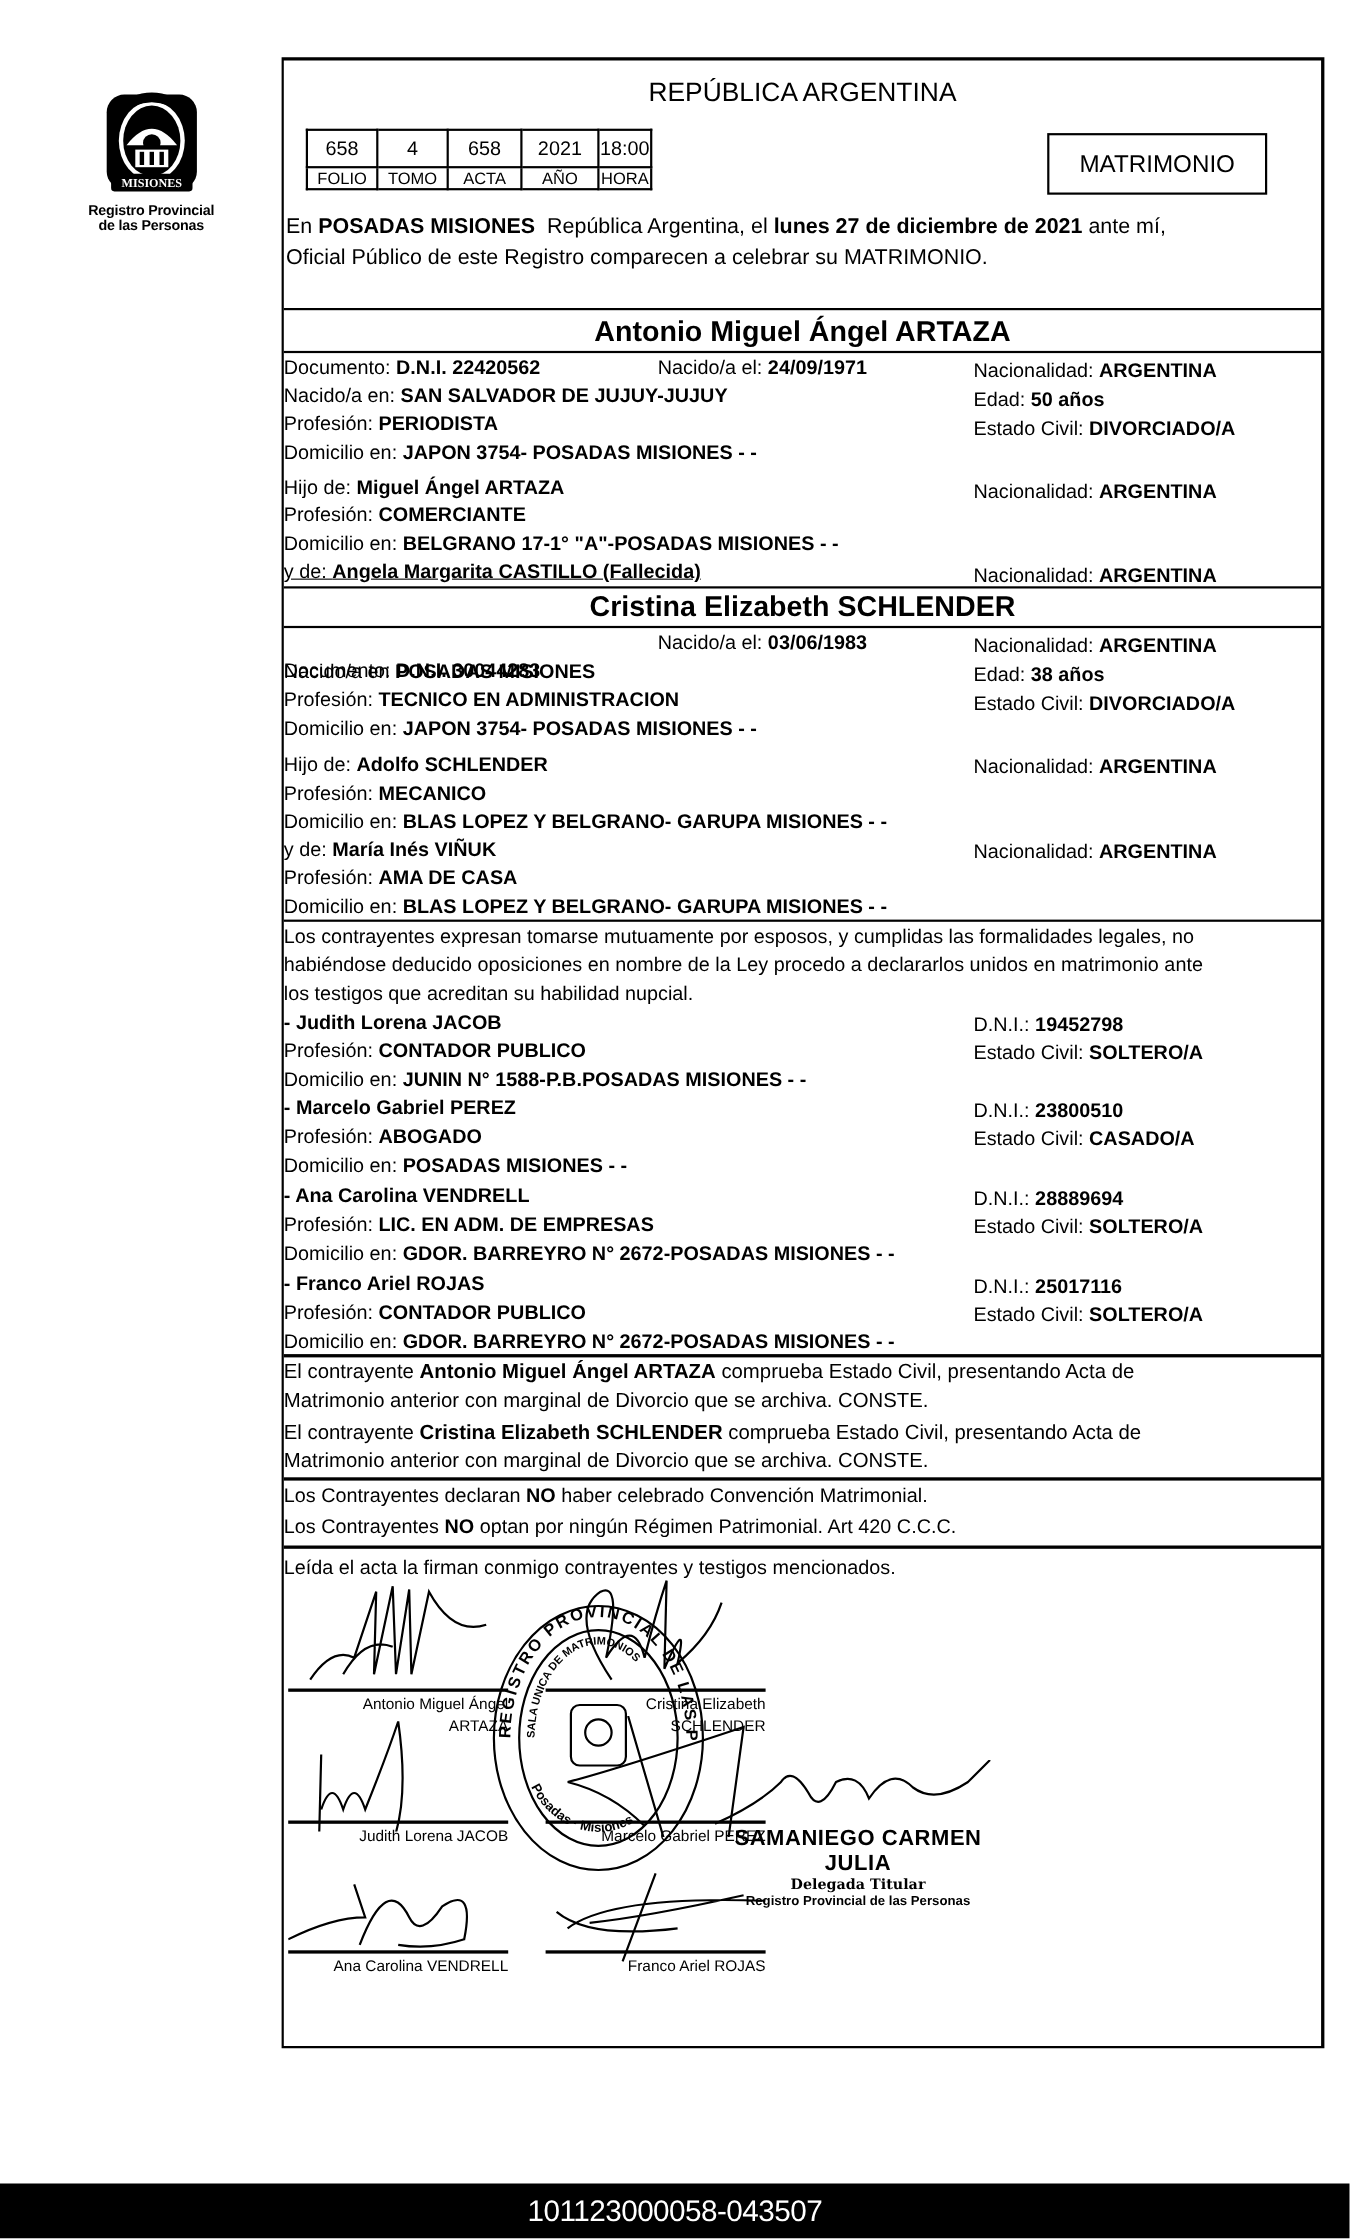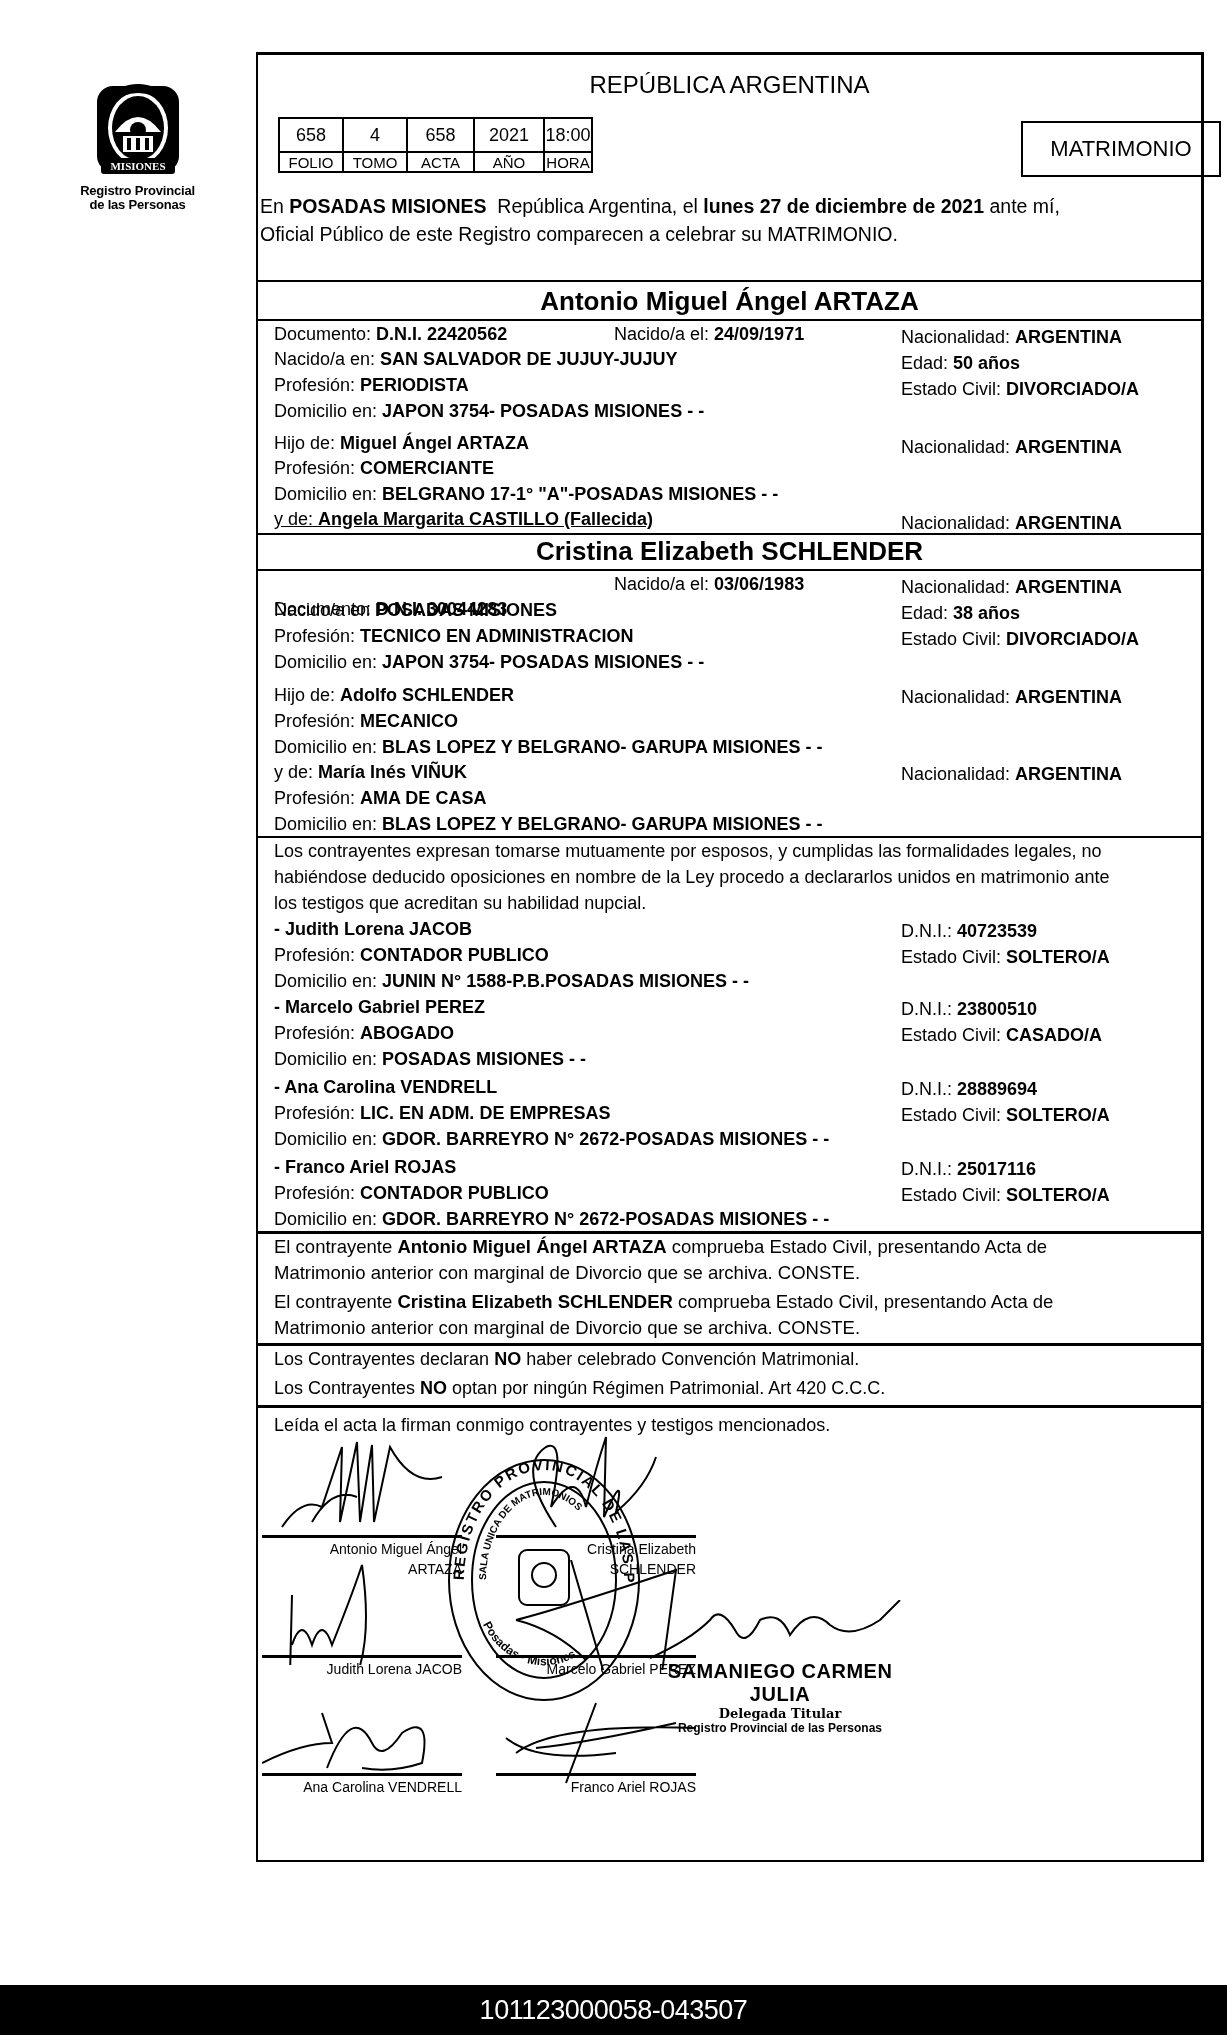--- a/index.html
+++ b/index.html
@@ -15,32 +15,32 @@
 
   .title { position: absolute; left: 0; right: 0; top: 16px; text-align: center; font-size: 24px; }
 
   .regtable { position: absolute; left: 20px; top: 62px; border-collapse: collapse; }
   .regtable td { border: 2px solid #000; text-align: center; font-size: 18px; }
   .regtable tr.vals td { height: 34px; }
   .regtable tr.lbls td { height: 20px; font-size: 15px; }
   .regtable td.c0 { width: 64px; } .regtable td.c1 { width: 64px; }
   .regtable td.c2 { width: 67px; } .regtable td.c3 { width: 70px; } .regtable td.c4 { width: 48px; }
 
-  .acttype { position: absolute; left: 763px; top: 66px; width: 200px; height: 56px;
+  .acttype { position: absolute; left: 694px; top: 66px; width: 200px; height: 56px;
              border: 2px solid #000; display: flex; align-items: center; justify-content: center; font-size: 22px; }
 
   .row { position: absolute; left: 0; right: 0; font-size: 17.5px; line-height: 24px; white-space: nowrap; }
   .b { font-weight: bold; }
   .hline { position: absolute; left: 0; right: 0; height: 0; border-top: 2px solid #000; }
   .hline.thick { border-top-width: 3px; }
 
   .intro { top: 137px; left: 2px; line-height: 28px; font-size: 19.5px; }
 
   .person-name { position: absolute; left: 0; right: 0; text-align: center; font-size: 26px; font-weight: bold; }
-  .field { position: absolute; font-size: 18px; line-height: 24px; white-space: nowrap; padding-left: 16px; }
+  .field { position: absolute; font-size: 18px; line-height: 24px; white-space: nowrap; }
   .col-a { left: 0; } .col-b { left: 340px; } .col-c { left: 627px; }
 
   .sig { position: absolute; width: 200px; text-align: right; font-size: 14px; line-height: 20px; }
   .sig .line { border-top: 3px solid #000; width: 200px; margin-bottom: 1px; }
   .sig svg { position: absolute; left: 0; }
 
   .seal { position: absolute; left: 444px; top: 1455px; }
   .officer { position: absolute; left: 660px; top: 1600px; width: 240px; text-align: center; }
   .officer-name { font-size: 20px; font-weight: bold; letter-spacing: 0.5px; }
   .officer-role { font-family: "DejaVu Serif", serif; font-size: 13px; font-weight: bold; }
@@ -148,21 +148,21 @@
   <div class="field col-a" style="top:757px"><span>Domicilio en: </span><span class="b">BLAS LOPEZ Y BELGRANO- GARUPA MISIONES - -</span></div>
 
   <div class="hline" style="top:781px"></div>
 
   <div class="field col-a" style="top:810px">habiéndose deducido oposiciones en nombre de la Ley procedo a declararlos unidos en matrimonio ante</div>
   <div class="field col-a" style="top:784px">Los contrayentes expresan tomarse mutuamente por esposos, y cumplidas las formalidades legales, no</div>
   <div class="field col-a" style="top:836px">los testigos que acreditan su habilidad nupcial.</div>
 
   <div>
     <div class="field col-a b" style="top:862px">- Judith Lorena JACOB</div>
-    <div class="field col-c" style="top:864px"><span>D.N.I.: </span><span class="b">40723539</span></div>
+    <div class="field col-c" style="top:864px"><span>D.N.I.: </span><span class="b">19452798</span></div>
     <div class="field col-a" style="top:888px"><span>Profesión: </span><span class="b">CONTADOR PUBLICO</span></div>
     <div class="field col-c" style="top:890px"><span>Estado Civil: </span><span class="b">SOLTERO/A</span></div>
     <div class="field col-a" style="top:914px"><span>Domicilio en: </span><span class="b">JUNIN N° 1588-P.B.POSADAS MISIONES - -</span></div>
 
     <div class="field col-a b" style="top:940px">- Marcelo Gabriel PEREZ</div>
     <div class="field col-c" style="top:942px"><span>D.N.I.: </span><span class="b">23800510</span></div>
     <div class="field col-a" style="top:966px"><span>Profesión: </span><span class="b">ABOGADO</span></div>
     <div class="field col-c" style="top:968px"><span>Estado Civil: </span><span class="b">CASADO/A</span></div>
     <div class="field col-a" style="top:992px"><span>Domicilio en: </span><span class="b">POSADAS MISIONES - -</span></div>
 

